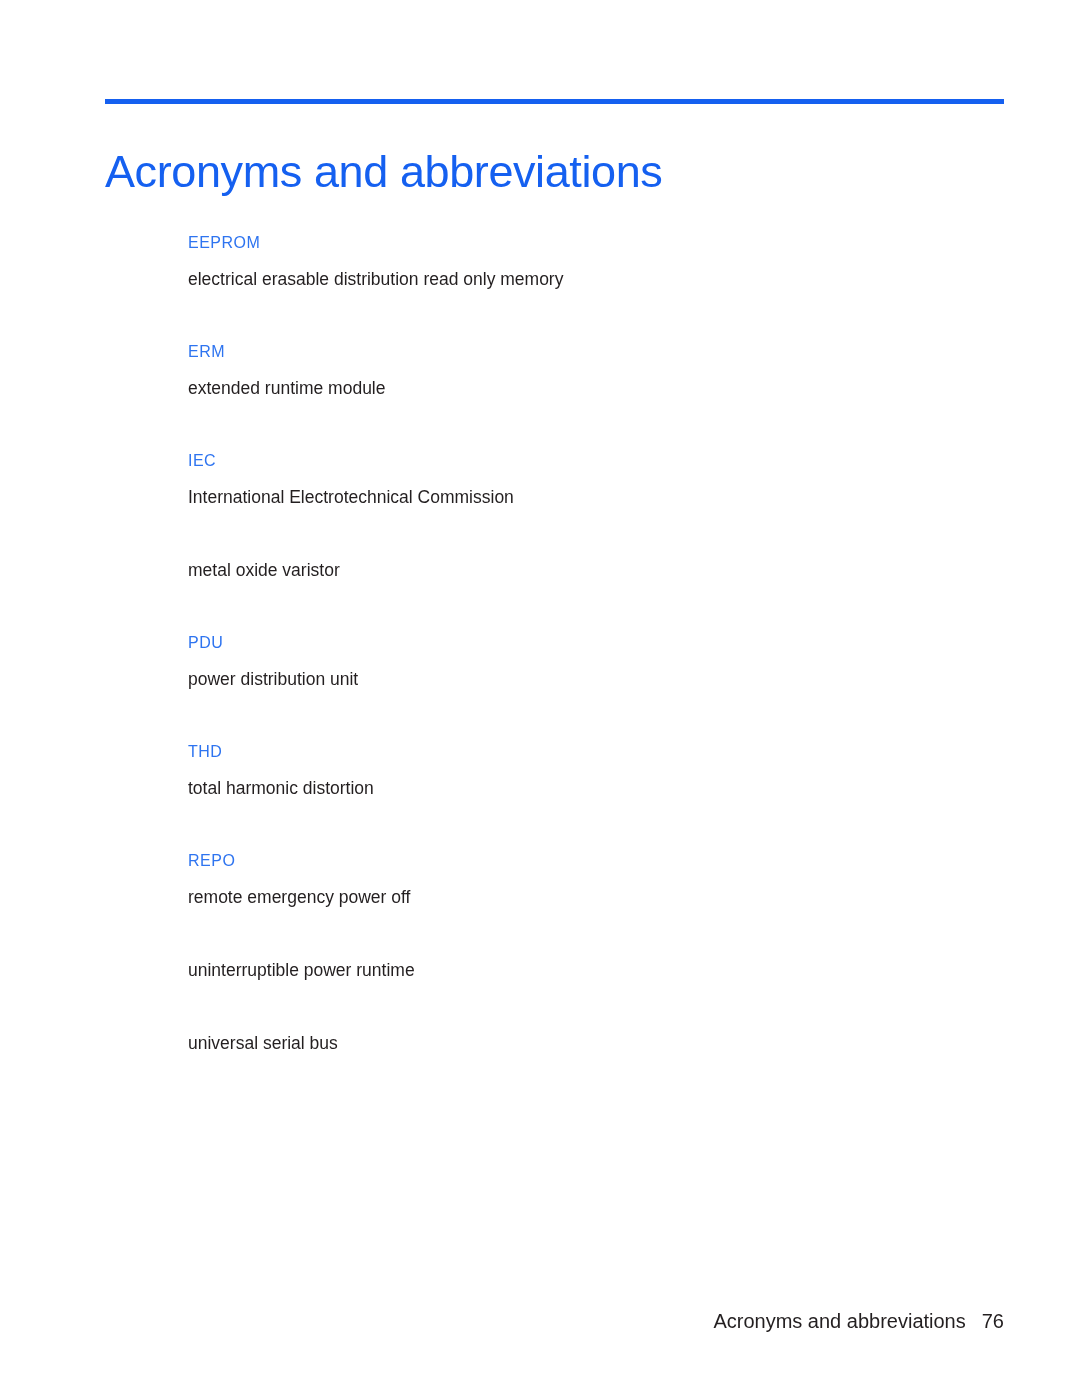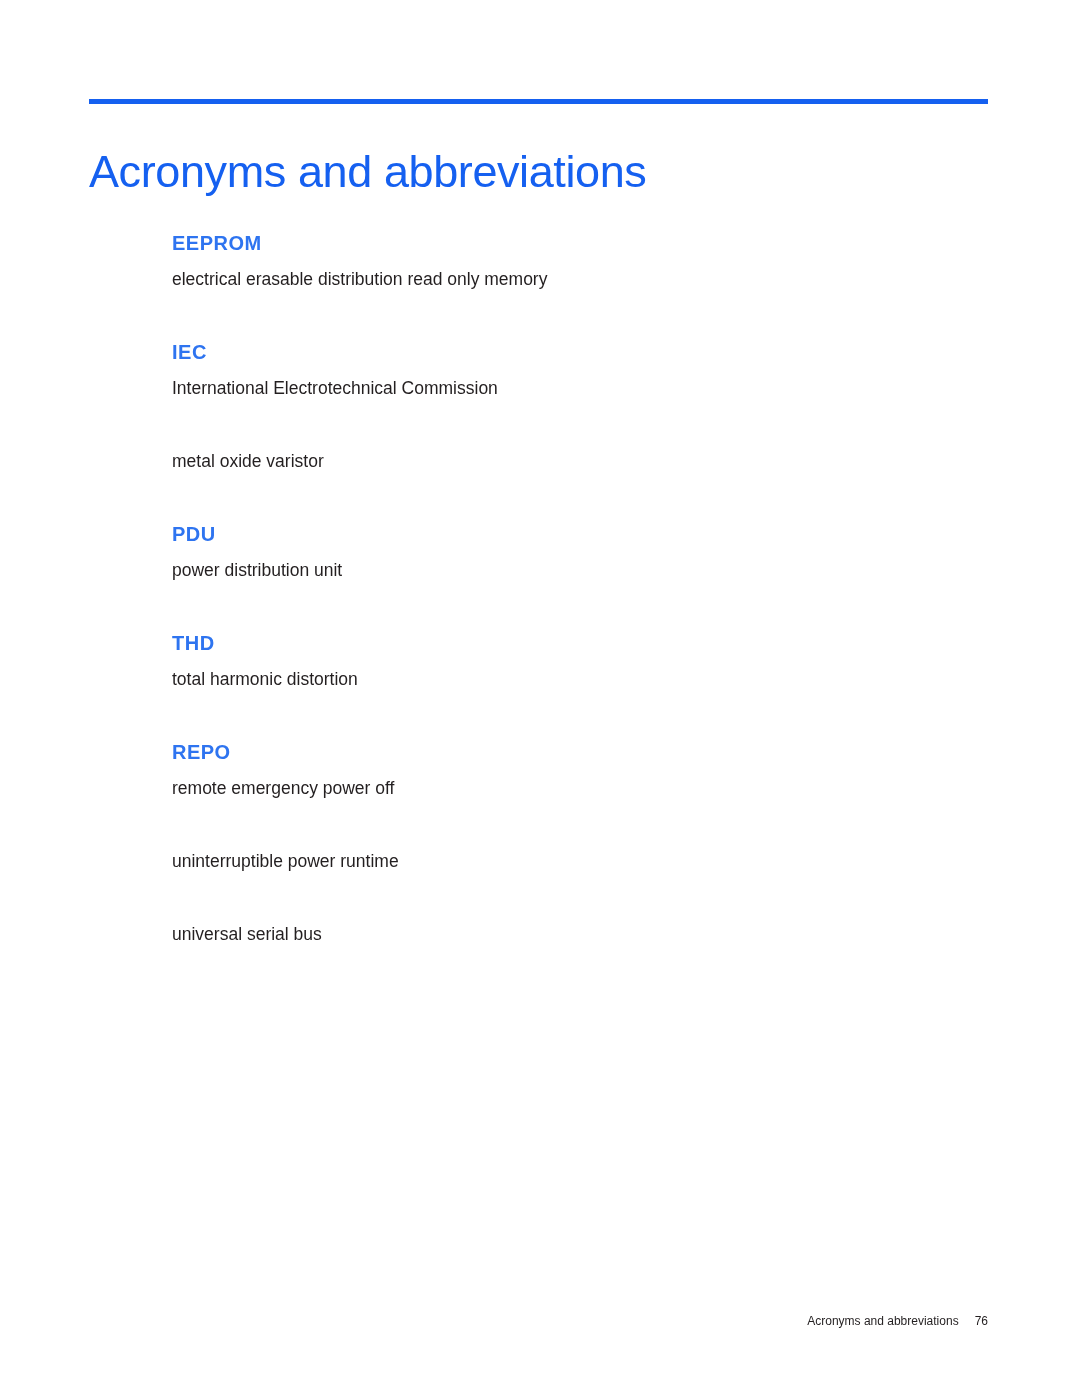--- a/index.html
+++ b/index.html
@@ -12,21 +12,21 @@
     width: 1080px;
     height: 1397px;
     position: relative;
     font-family: "Liberation Sans", sans-serif;
     -webkit-font-smoothing: antialiased;
     overflow: hidden;
   }
 
   .page {
     position: absolute;
-    left: 0;
+    left: 16px;
     top: 0;
     width: 992px;
     height: 1397px;
     background: #ffffff;
     padding-left: 48px;
   }
 
   
   .header-rule {
     position: absolute;
@@ -63,22 +63,22 @@
   .entry {
     margin: 0 0 49px 0;
   }
   .entry:last-child {
     margin-bottom: 0;
   }
 
   .entry-term {
     color: #2e74f0;
     font-family: "Liberation Sans", sans-serif;
-    font-size: 20px;
-    font-weight: 700;
+    font-size: 16px;
+    font-weight: 400;
     letter-spacing: 0.5px;
     line-height: 24px;
     margin: 0 0 12px 0;
     white-space: nowrap;
   }
 
   .entry-definition {
     color: #231f20;
     font-family: "Liberation Sans", sans-serif;
     font-size: 17.5px;
@@ -90,21 +90,21 @@
 
   
   .footer {
     position: absolute;
     left: 0;
     top: 1310px;
     width: 988px;
     text-align: right;
     color: #231f20;
     font-family: "Liberation Sans", sans-serif;
-    font-size: 12px;
+    font-size: 20px;
     line-height: 22px;
     white-space: nowrap;
   }
   .footer-title {
     margin-right: 16px;
   }
   .footer-page-number {
   }
 </style>
 </head>
@@ -114,20 +114,24 @@
 
   <div class="header-rule"></div>
 
   <h1 class="page-title">Acronyms and abbreviations</h1>
 
   <div class="glossary">
 
   <div class="entry">
         <div class="entry-term">EEPROM</div>
         <div class="entry-definition">electrical erasable distribution read only memory</div>
+      </div>
+      <div class="entry">
+        <div class="entry-term">ERM</div>
+        <div class="entry-definition">extended runtime module</div>
       </div>
       <div class="entry">
         <div class="entry-term">IEC</div>
         <div class="entry-definition">International Electrotechnical Commission</div>
       </div>
       <div class="entry">
         <div class="entry-definition">metal oxide varistor</div>
       </div>
       <div class="entry">
         <div class="entry-term">PDU</div>

